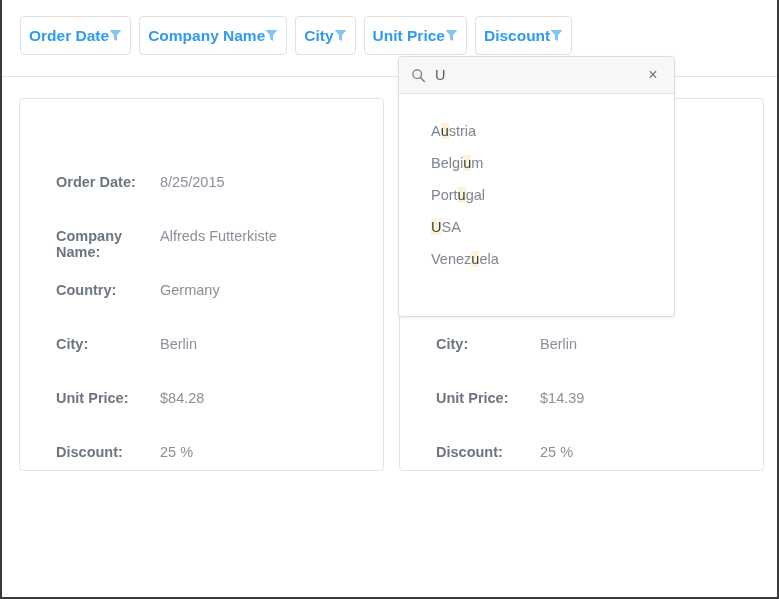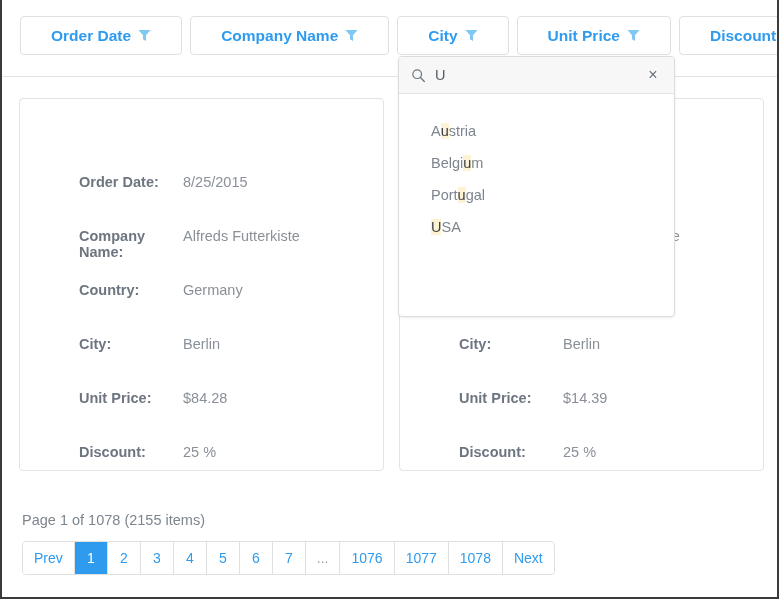--- a/index.html
+++ b/index.html
@@ -37,24 +37,24 @@
     height: 77px;
     box-sizing: border-box;
     border-bottom: 1px solid #e2e2e2;
     background: #ffffff;
     padding: 16px 0 0 18px;
     white-space: nowrap;
   }
   .filter-btn {
     display: inline-flex;
     align-items: center;
-    gap: 7px;
+    gap: 0;
     box-sizing: border-box;
     height: 39px;
-    padding: 0 30px;
+    padding: 0 8px;
     margin-right: 8px;
     background: #ffffff;
     border: 1px solid #e0e0e0;
     border-radius: 4px;
     color: #2f9bee;
     font-size: 15.5px;
     font-weight: bold;
     line-height: 1;
     cursor: pointer;
     vertical-align: top;
@@ -78,21 +78,20 @@
   }
   .card {
     position: absolute;
     top: 0;
     width: 365px;
     height: 373px;
     box-sizing: border-box;
     background: #ffffff;
     border: 1px solid #e3e3e3;
     border-radius: 4px;
-    padding-left: 23px;
   }
   .card.left  { left: 0; }
   .card.right { left: 380px; }
 
   .card-inner { padding: 31px 0 0 0; }
   .field-row {
     display: flex;
     align-items: baseline;
     height: 54px;
   }
@@ -334,35 +333,18 @@
         </svg>
       </span>
       <input class="dd-input" type="text" value="U" style="">
       <button class="dd-clear">×</button>
     </div>
     <ul class="dd-list" id="dd-list">
         <li class="dd-item">A<mark>u</mark>stria</li>
         <li class="dd-item">Belgi<mark>u</mark>m</li>
         <li class="dd-item">Port<mark>u</mark>gal</li>
         <li class="dd-item"><mark>U</mark>SA</li>
+        <li class="dd-item">Venez<mark>u</mark>ela</li>
       </ul>
   </div>
 
-  <div class="pager-area">
-    <div class="pager-info">Page 1 of 1078 (2155 items)</div>
-    <div class="pager" id="pager">
-        <a class="pg">Prev</a>
-        <a class="pg active">1</a>
-        <a class="pg">2</a>
-        <a class="pg">3</a>
-        <a class="pg">4</a>
-        <a class="pg">5</a>
-        <a class="pg">6</a>
-        <a class="pg">7</a>
-        <a class="pg ellipsis">...</a>
-        <a class="pg">1076</a>
-        <a class="pg">1077</a>
-        <a class="pg">1078</a>
-        <a class="pg">Next</a>
-      </div>
-  </div>
 
 </div>
 
 </body></html>

